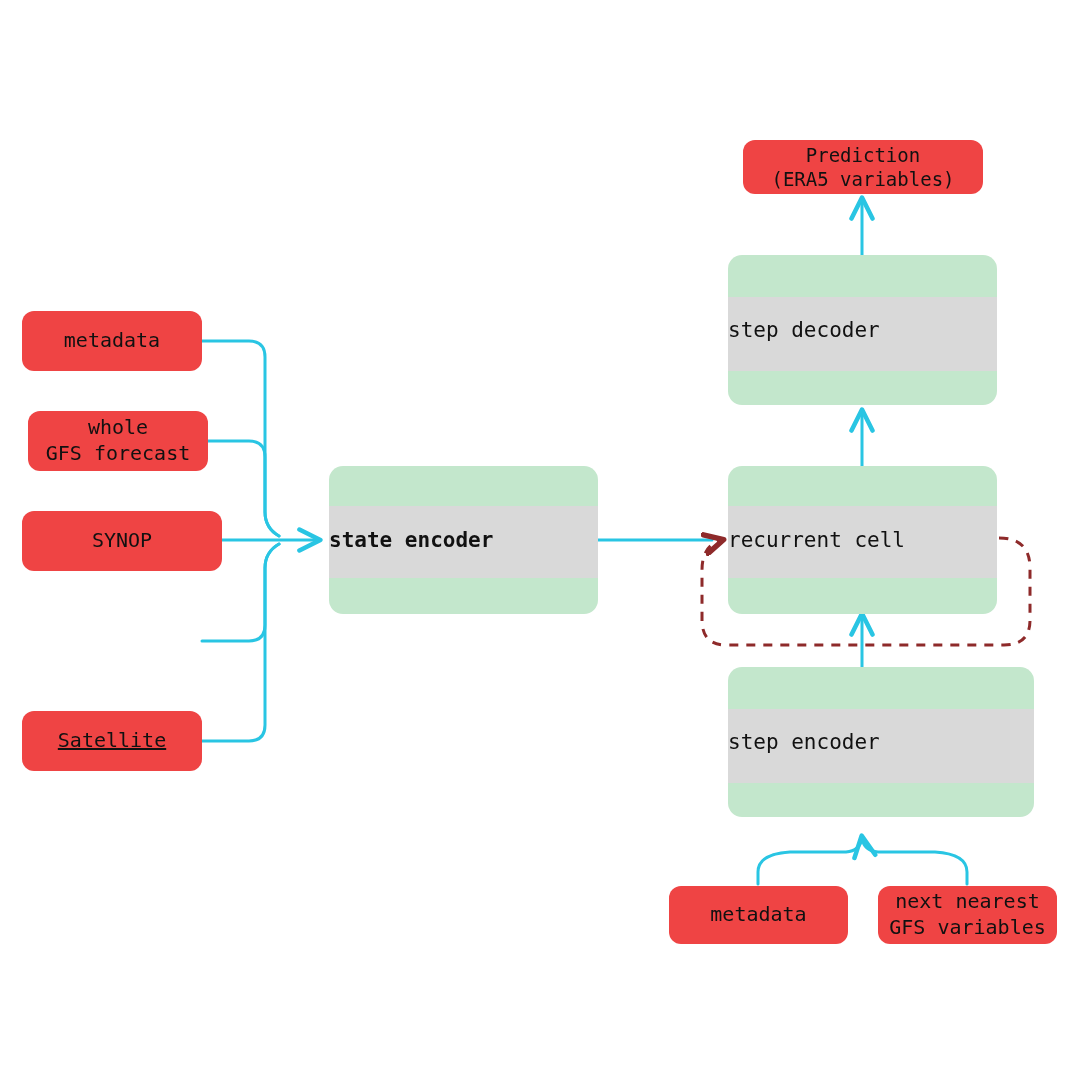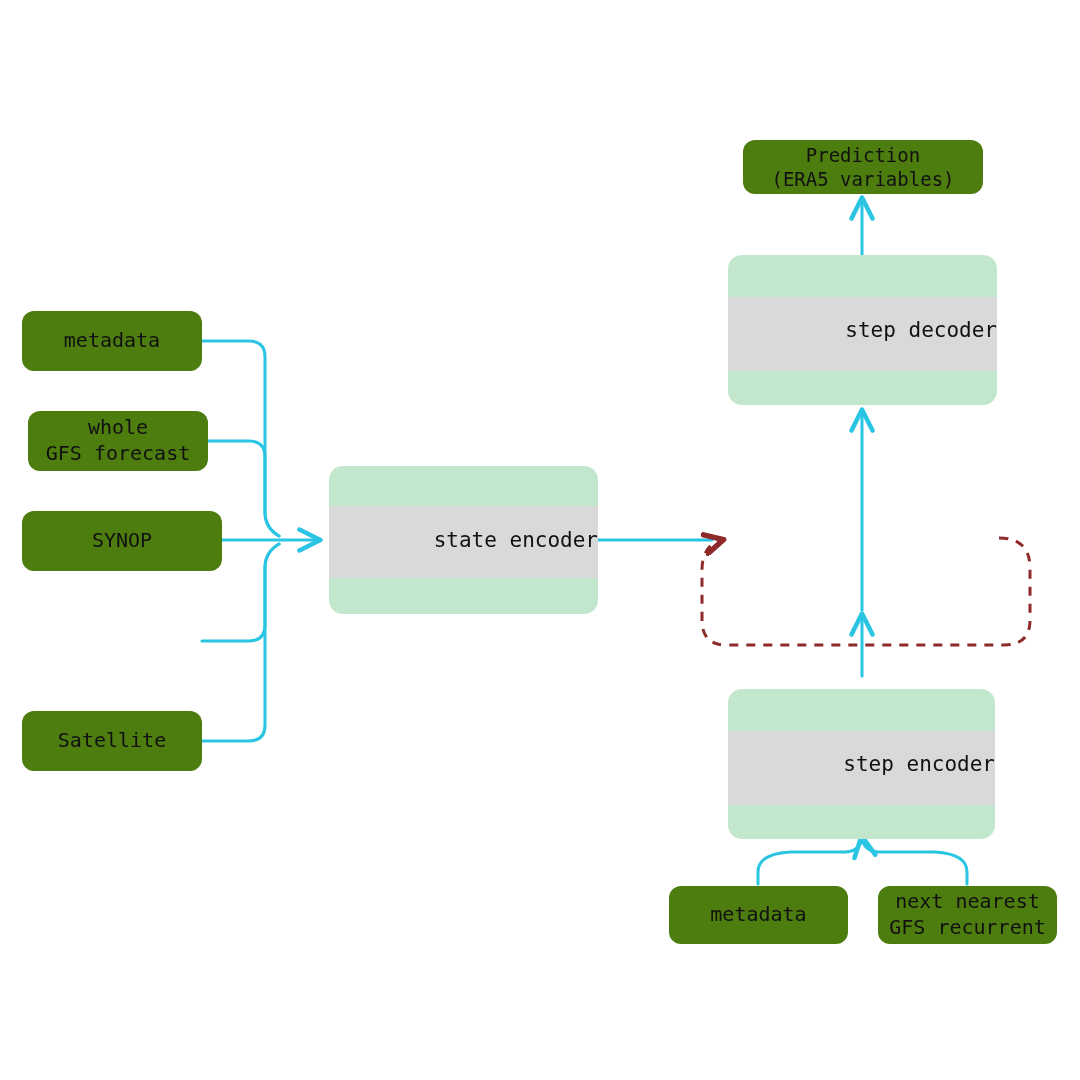--- a/index.html
+++ b/index.html
@@ -23,21 +23,21 @@
     left: 0;
     top: 0;
     width: 1080px;
     height: 1080px;
     pointer-events: none;
   }
 
   
   .pill {
     position: absolute;
-    background: #4d7c0f;
+    background: #ef4444;
     border-radius: 12px;
     display: flex;
     align-items: center;
     justify-content: center;
     text-align: center;
     color: #111111;
     font-family: "DejaVu Sans Mono", monospace;
     font-size: 20px;
     line-height: 1.28;
     white-space: pre-line;
@@ -46,21 +46,21 @@
     z-index: 3;
   }
 
   
   .module {
     position: absolute;
     background: #C3E7CC;
     border-radius: 14px;
     display: flex;
     align-items: center;
-    justify-content: flex-end;
+    justify-content: flex-start;
     overflow: hidden;
     box-sizing: border-box;
     z-index: 3;
   }
   .module .core {
     position: absolute;
     left: 0;
     right: 0;
     background: #D9D9D9;
   }
@@ -125,47 +125,51 @@
   <div class="pill" style="left:22px; top:411px; width:180px; height:60px;margin-left:6px;">
     <span>whole
 GFS forecast</span>
   </div>
 
   <div class="pill" style="left:22px; top:511px; width:200px; height:60px;">
     <span>SYNOP</span>
   </div>
 
 
-  <div class="pill" style="left:22px; top:711px; width:180px; height:60px;">
+  <div class="pill" style="left:22px; top:711px; width:180px; height:60px;text-decoration:underline;">
     <span>Satellite</span>
   </div>
 
-  <div class="module" style="left:329px; top:466px; width:269px; height:148px;">
+  <div class="module" style="left:329px; top:466px; width:269px; height:148px;font-weight:bold;">
     <div class="core" style="top:40px; height:72px;"></div>
     <div class="mlabel">state encoder</div>
   </div>
 
+  <div class="module" style="left:728px; top:466px; width:269px; height:148px;">
+    <div class="core" style="top:40px; height:72px;"></div>
+    <div class="mlabel">recurrent cell</div>
+  </div>
 
   <div class="module" style="left:728px; top:255px; width:269px; height:150px;">
     <div class="core" style="top:42px; height:74px;"></div>
     <div class="mlabel">step decoder</div>
   </div>
 
-  <div class="module" style="left:728px; top:689px; width:267px; height:150px;">
+  <div class="module" style="left:728px; top:667px; width:306px; height:150px;">
     <div class="core" style="top:42px; height:74px;"></div>
     <div class="mlabel">step encoder</div>
   </div>
 
   <div class="pill" style="left:743px; top:140px; width:240px; height:54px; font-size:19px;">
     <span>Prediction
 (ERA5 variables)</span>
   </div>
 
   <div class="pill" style="left:669px; top:886px; width:179px; height:58px;">
     <span>metadata</span>
   </div>
 
   <div class="pill" style="left:878px; top:886px; width:179px; height:58px;">
     <span>next nearest
-GFS recurrent</span>
+GFS variables</span>
   </div>
 
 </div>
 
 </body></html>

